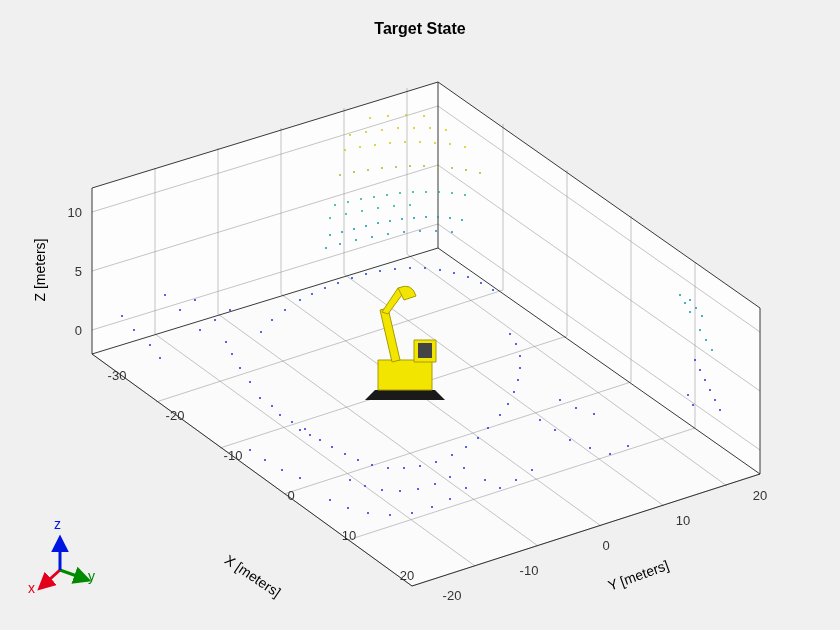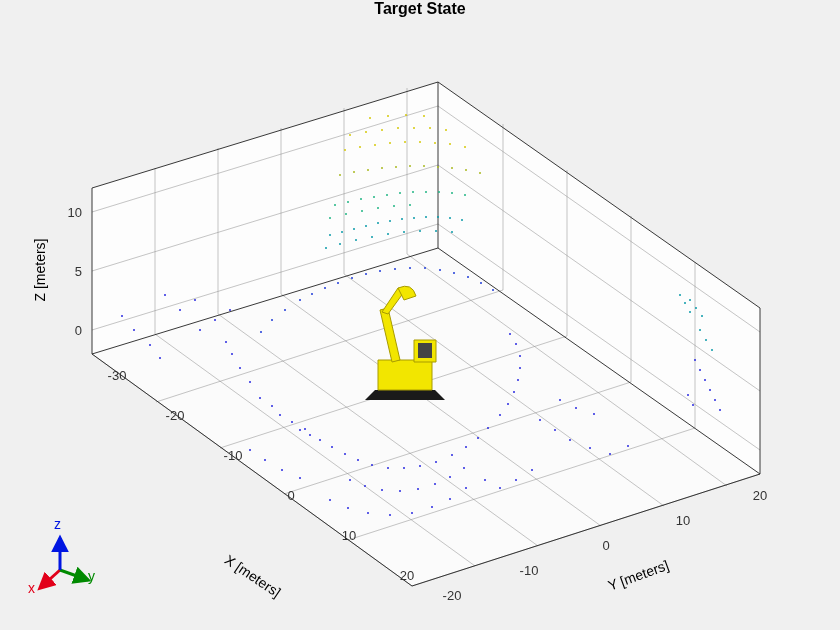--- a/index.html
+++ b/index.html
@@ -10,21 +10,21 @@
     position: relative;
   }
   .figure {
     position: absolute;
     left: 0; top: 0; width: 840px; height: 630px;
     background: #f0f0f0;
   }
   .title {
     position: absolute;
     width: 100%;
-    top: 0;
+    top: 20px;
     text-align: center;
     font-weight: bold;
     font-size: 16px;
     color: #000;
   }
   svg.plot3d {
     position: absolute;
     left: 0; top: 0;
     width: 840px; height: 630px;
   }

